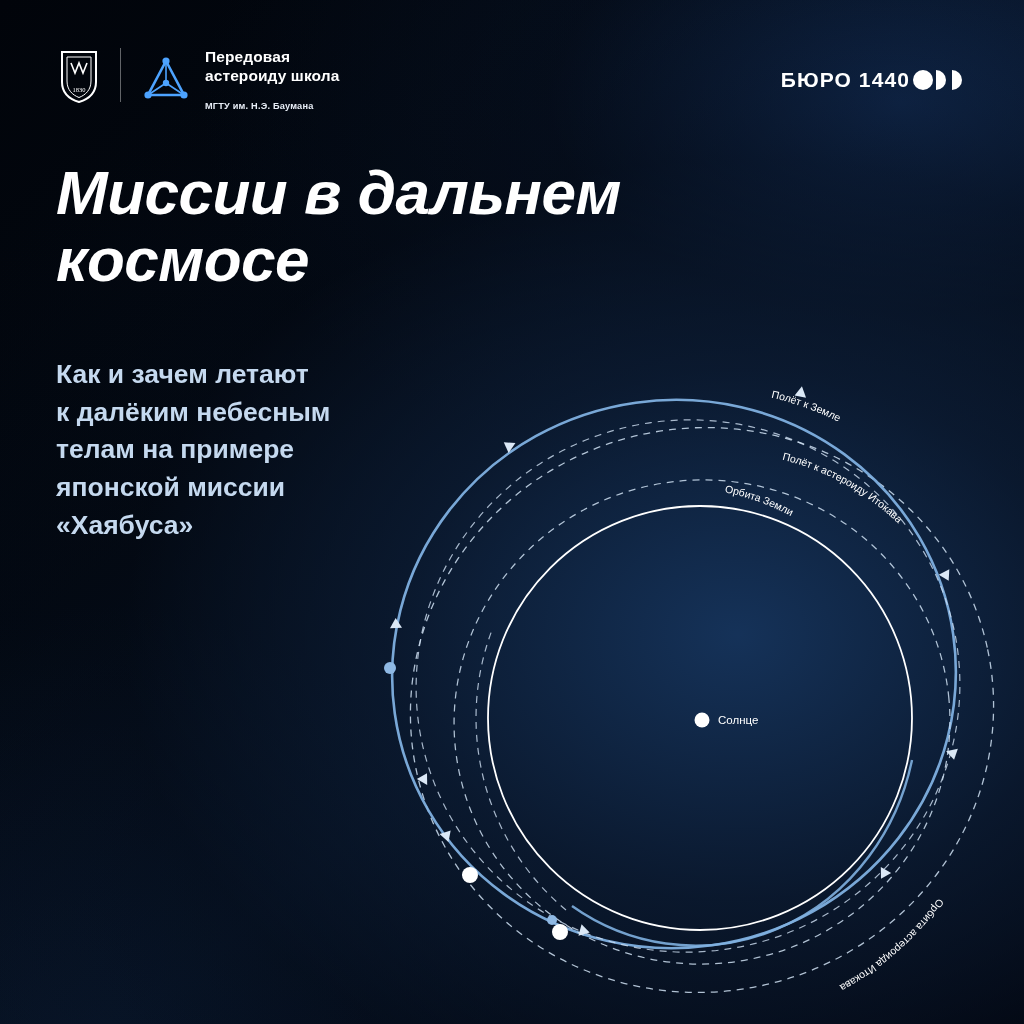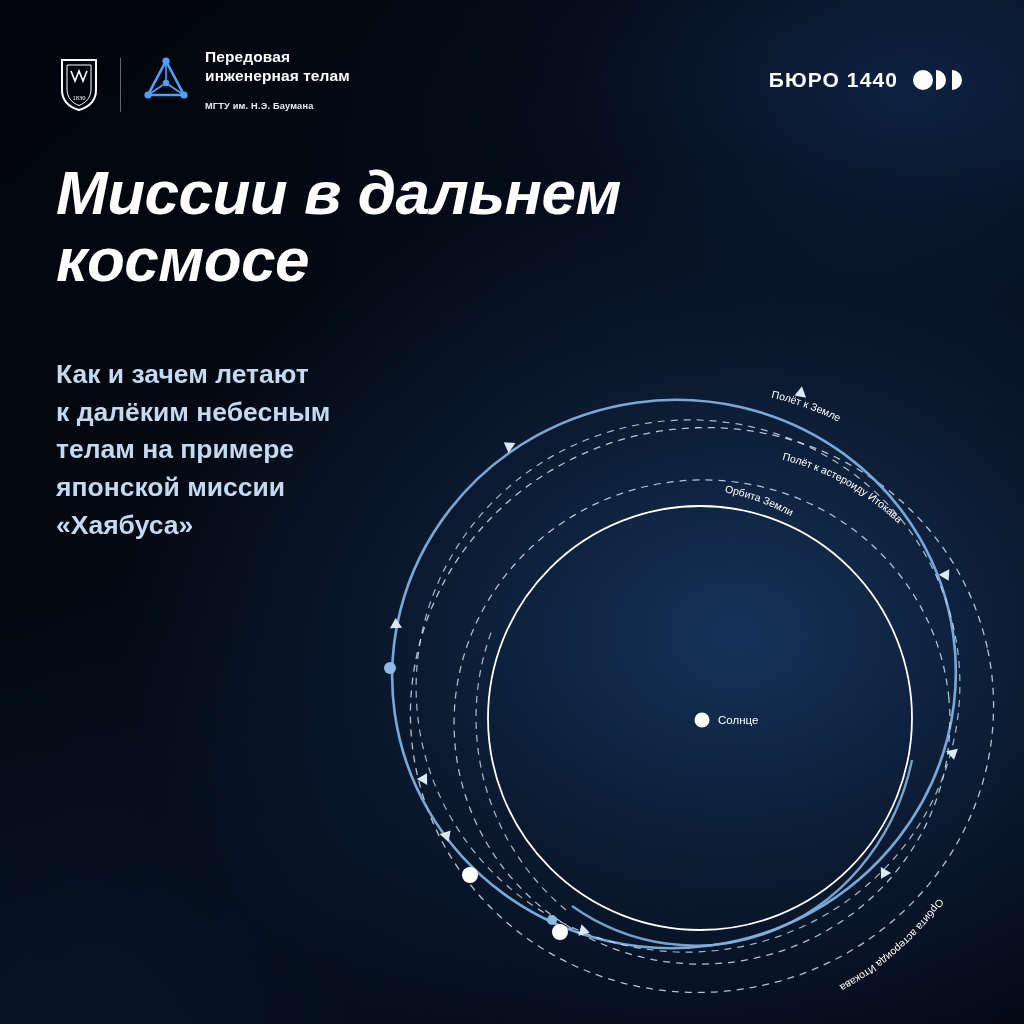--- a/index.html
+++ b/index.html
@@ -17,37 +17,37 @@
       radial-gradient(ellipse 600px 600px at 10% 100%, rgba(10,24,46,0.6) 0%, rgba(0,0,0,0) 70%),
       linear-gradient(140deg, #01040a 0%, #030912 35%, #05101f 60%, #020610 100%);
     overflow: hidden;
   }
   
   .header {
     position: absolute; top: 44px; left: 56px; right: 56px;
     height: 72px;
     display: flex; align-items: center; justify-content: space-between;
   }
-  .brand-left { display: flex; align-items: flex-end; gap: 18px; }
+  .brand-left { display: flex; align-items: flex-start; gap: 18px; }
   .crest { width: 46px; height: 56px; }
   .divider-v {
     width: 1px; height: 54px;
     background: rgba(255,255,255,0.38);
   }
   .pis { display: flex; align-items: center; gap: 12px; }
   .pis-mark { width: 54px; height: 54px; }
   .pis-text { color: #fff; line-height: 1.18; }
   .pis-line1, .pis-line2 {
     font-size: 15.5px; font-weight: 700; letter-spacing: .1px;
   }
   .pis-sub {
     font-size: 9.2px; font-weight: 700; letter-spacing: .2px;
     margin-top: 16px; color: #e8eef7;
   }
-  .brand-right { display: flex; align-items: center; gap: 14px; }
+  .brand-right { display: flex; align-items: center; gap: 2px; }
   .buro-text {
     color: #fff; font-size: 21px; font-weight: 700; letter-spacing: 1.1px;
   }
   .buro-mark { display: flex; align-items: center; gap: 3px; }
 
   
   .title {
     position: absolute; left: 56px; top: 160px;
     width: 640px;
     color: #fff;
@@ -98,21 +98,21 @@
             <path d="M27 8 L45 42 L9 42 Z" fill="none" stroke="#4da3ff" stroke-width="2.6"></path>
             <circle cx="27" cy="8" r="3.6" fill="#4da3ff"></circle>
             <circle cx="45" cy="42" r="3.6" fill="#4da3ff"></circle>
             <circle cx="9" cy="42" r="3.6" fill="#4da3ff"></circle>
             <circle cx="27" cy="30" r="3.2" fill="#4da3ff"></circle>
             <path d="M27 30 L27 8 M27 30 L45 42 M27 30 L9 42" stroke="#4da3ff" stroke-width="1.6"></path>
           </svg>
         </span>
         <span class="pis-text">
           <div class="pis-line1">Передовая</div>
-          <div class="pis-line2">инженерная телам</div>
+          <div class="pis-line2">астероиду школа</div>
           <div class="pis-sub">МГТУ им. Н.Э. Баумана</div>
         </span>
       </span>
     </div>
 
     <div class="brand-right">
       <span class="buro-text">БЮРО 1440</span>
       <span class="buro-mark">
         <svg viewBox="0 0 56 30" width="56" height="30">
           <circle cx="11" cy="15" r="10" fill="#ffffff"></circle>

